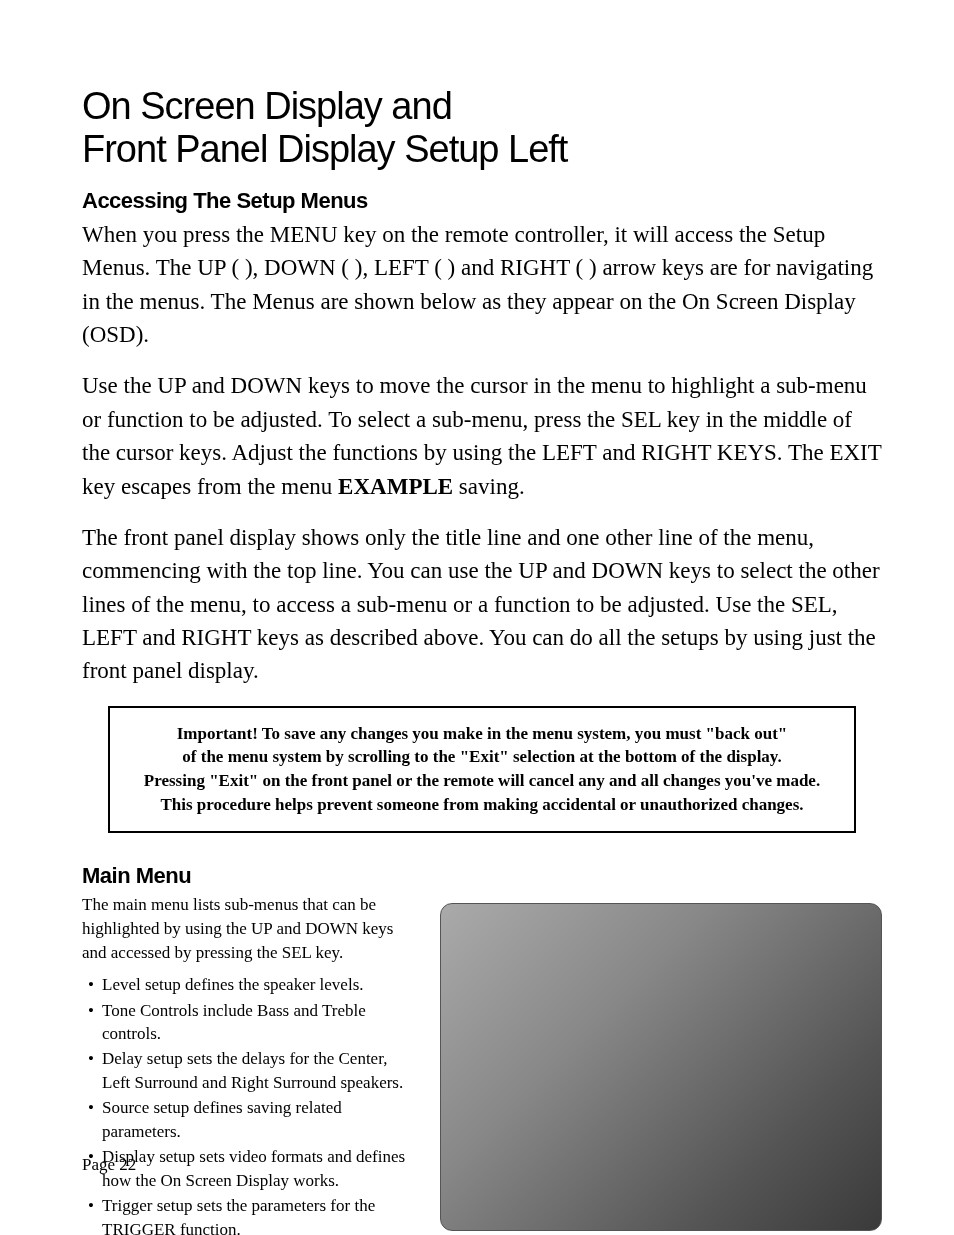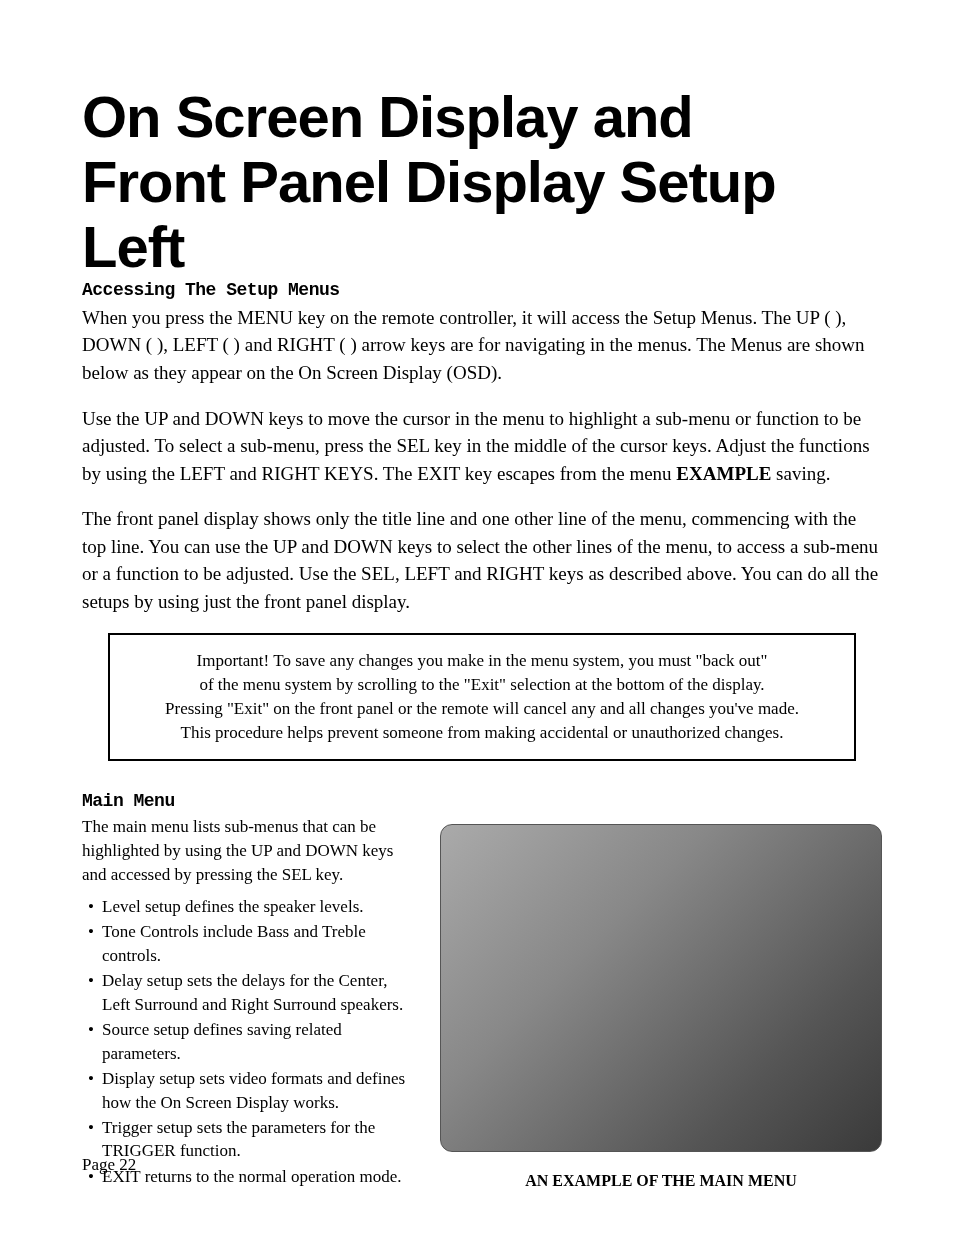--- a/index.html
+++ b/index.html
@@ -11,50 +11,51 @@
       font-family: Georgia, 'Times New Roman', serif;
       background: #ffffff;
       color: #000000;
       width: 954px;
       height: 1235px;
       padding: 85px 72px 40px 82px;
       position: relative;
     }
     .title {
       font-family: Arial, 'Helvetica Neue', Helvetica, sans-serif;
-      font-weight: 700;
-      font-size: 58px;
+      font-weight: 400;
+      font-size: 38px;
       line-height: 1.12;
       letter-spacing: -1px;
+      margin-bottom: 18px;
       font-stretch: condensed;
     }
     .section-heading {
-      font-family: Liberation Mono, monospace;
+      font-family: Liberation Sans, sans-serif;
       font-weight: 900;
-      font-size: 18px;
+      font-size: 22px;
       letter-spacing: -0.5px;
       margin-bottom: 4px;
       font-stretch: condensed;
     }
     .body-text {
-      font-size: 19px;
+      font-size: 23px;
       line-height: 1.45;
       margin-bottom: 18px;
     }
     .bold-inline {
       font-weight: bold;
     }
     .callout-box {
       border: 2px solid #000;
       margin: 8px 26px 30px 26px;
       padding: 14px 10px 14px 10px;
       text-align: center;
       font-size: 17px;
       line-height: 1.4;
-      font-weight: normal;
+      font-weight: bold;
     }
     .two-col {
       display: flex;
       gap: 24px;
       align-items: flex-end;
     }
     .left-col {
       flex: 0 0 334px;
     }
     .intro-text {

